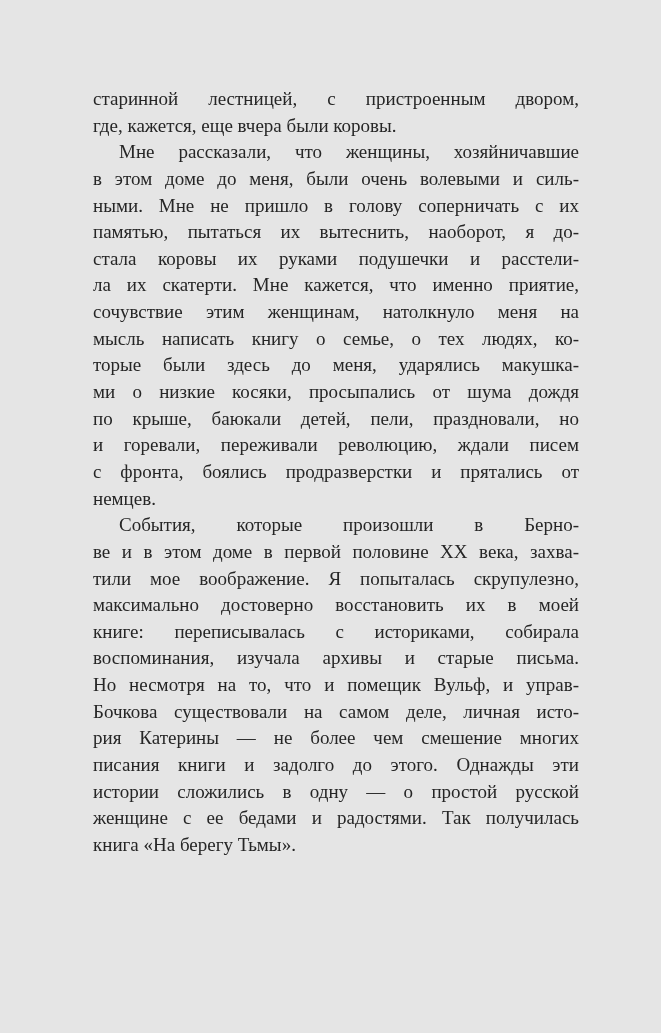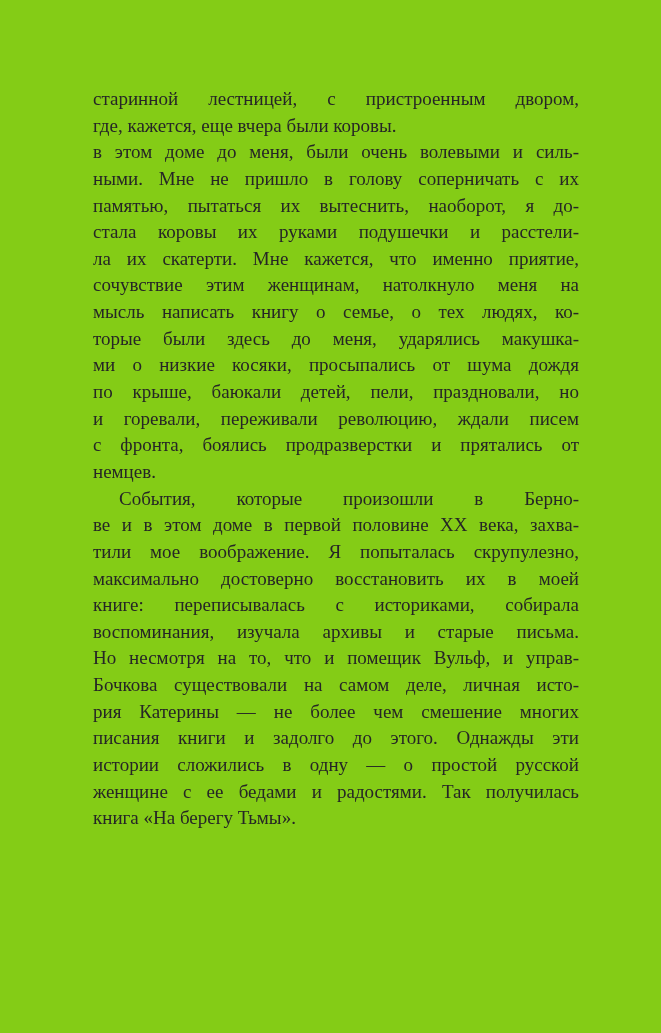--- a/index.html
+++ b/index.html
@@ -4,21 +4,21 @@
 <style>
   html, body {
     margin: 0;
     padding: 0;
     background: #ffffff;
   }
   .book-page {
     position: relative;
     width: 661px;
     height: 1033px;
-    background: #84cc16;
+    background: #e5e5e5;
     overflow: hidden;
   }
   .text-block {
     position: absolute;
     left: 93px;
     top: 86px;
     width: 486px;
     font-family: "Liberation Serif", "DejaVu Serif", serif;
     font-size: 19px;
     color: #262626;
@@ -40,20 +40,21 @@
     text-indent: 26px;
   }
 </style>
 </head>
 <body>
 
 <div class="book-page">
   <div class="text-block" style="color: rgb(38, 38, 38);">
       <div class="line">старинной лестницей, с пристроенным двором,</div>
       <div class="line para-end">где, кажется, еще вчера были коровы.</div>
+      <div class="line indent">Мне рассказали, что женщины, хозяйничавшие</div>
       <div class="line">в этом доме до меня, были очень волевыми и силь-</div>
       <div class="line">ными. Мне не пришло в голову соперничать с их</div>
       <div class="line">памятью, пытаться их вытеснить, наоборот, я до-</div>
       <div class="line">стала коровы их руками подушечки и расстели-</div>
       <div class="line">ла их скатерти. Мне кажется, что именно приятие,</div>
       <div class="line">сочувствие этим женщинам, натолкнуло меня на</div>
       <div class="line">мысль написать книгу о семье, о тех людях, ко-</div>
       <div class="line">торые были здесь до меня, ударялись макушка-</div>
       <div class="line">ми о низкие косяки, просыпались от шума дождя</div>
       <div class="line">по крыше, баюкали детей, пели, праздновали, но</div>

